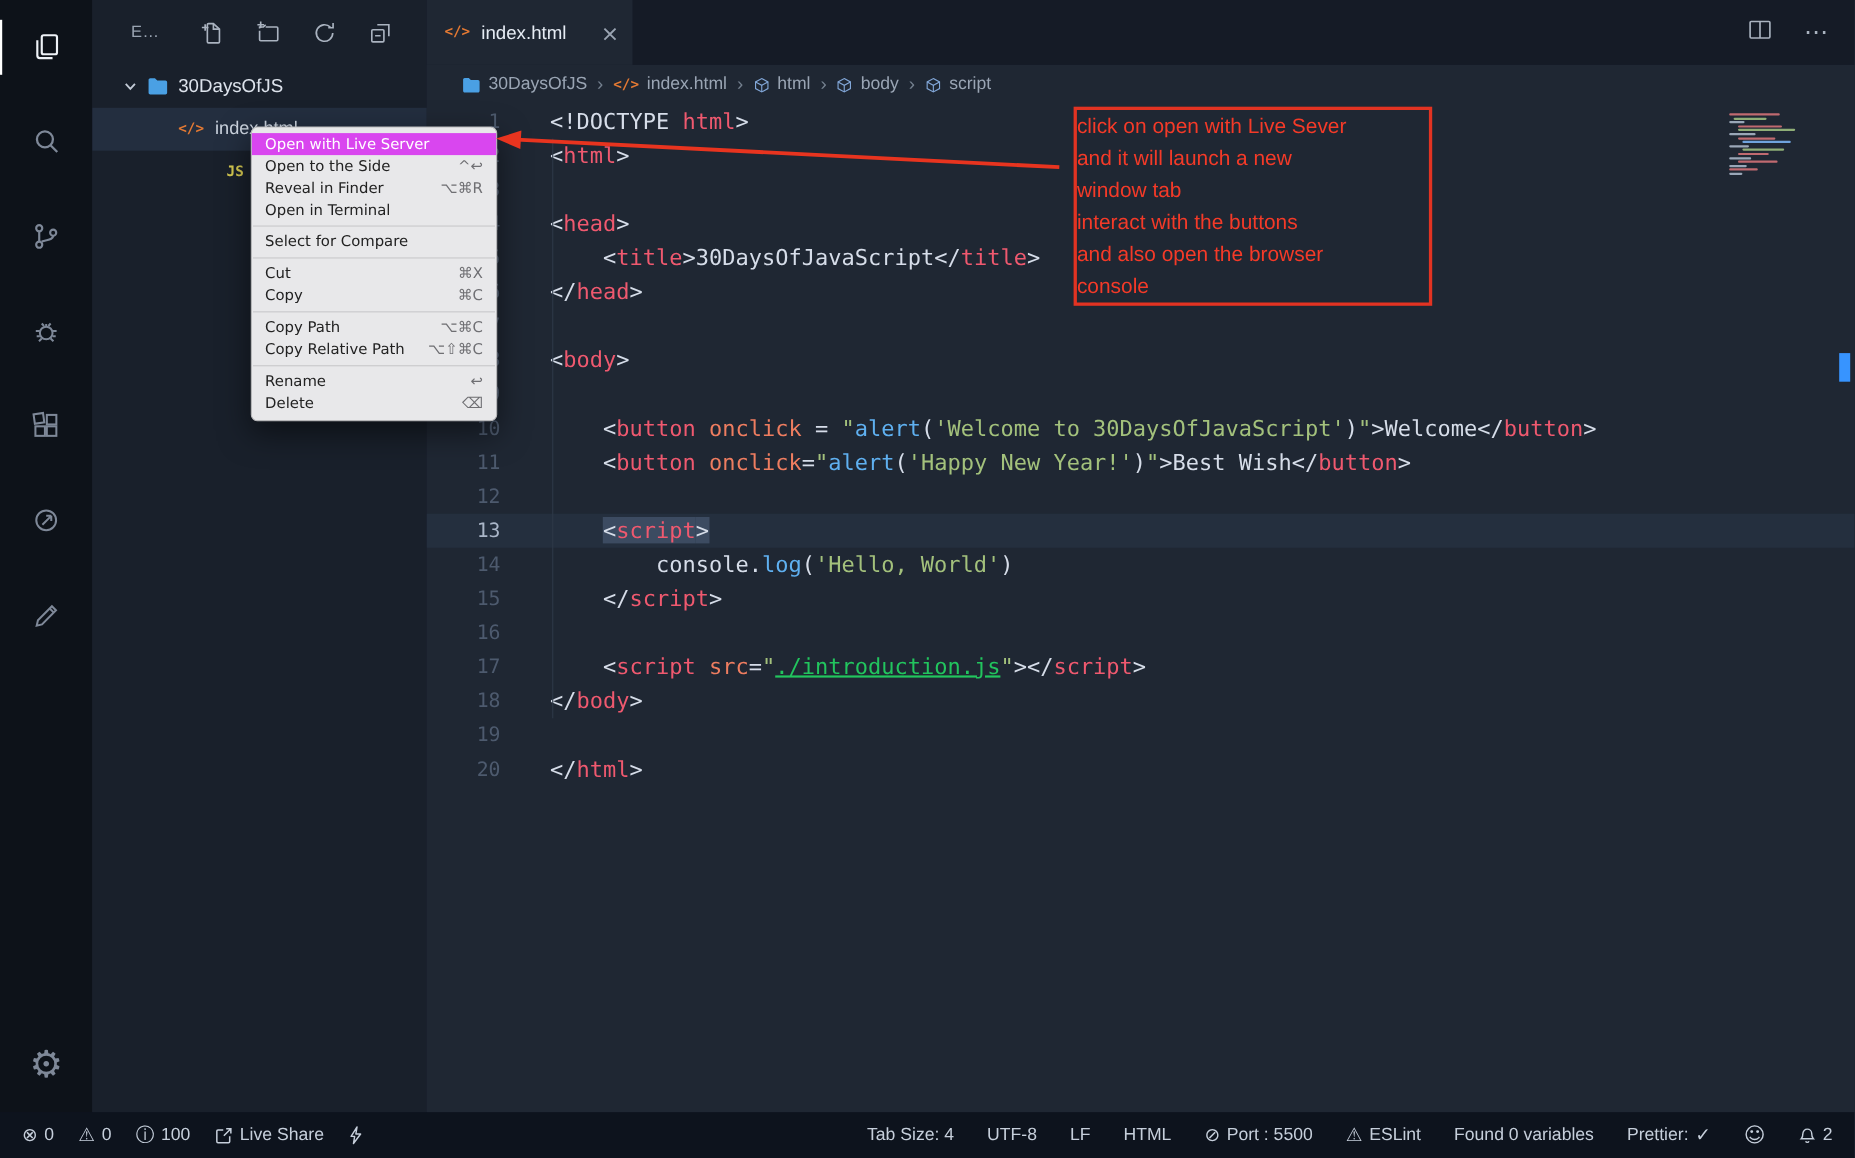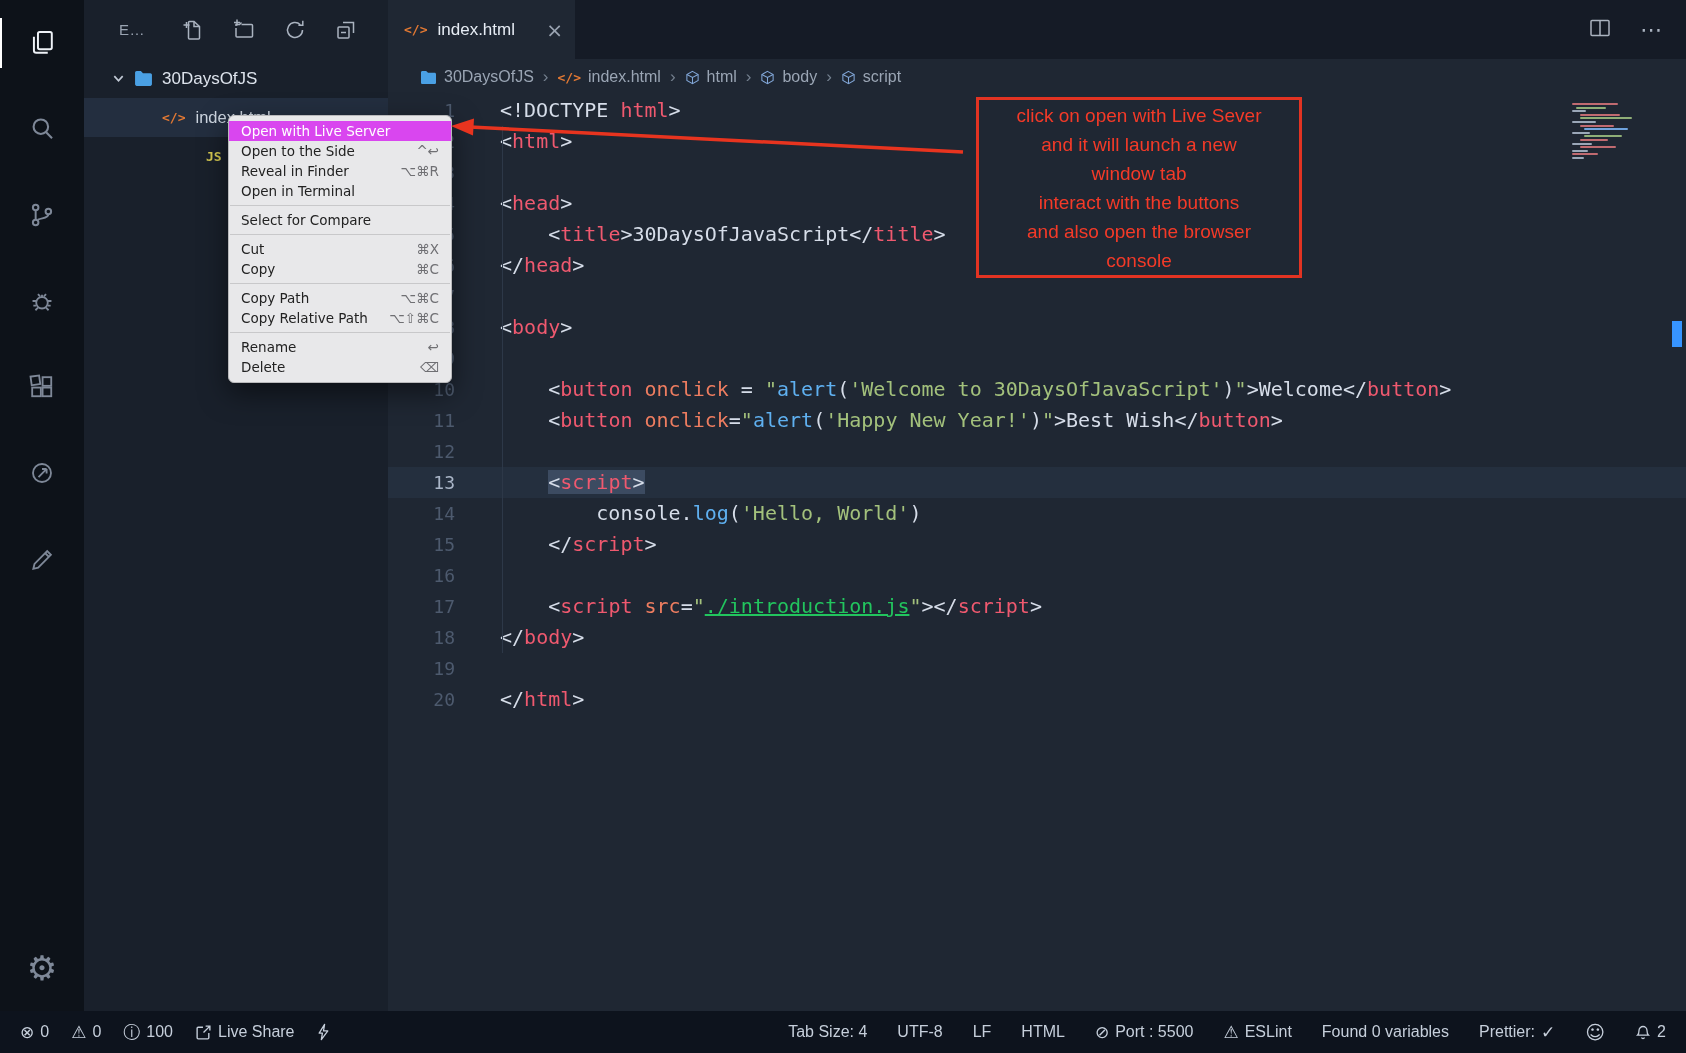--- a/index.html
+++ b/index.html
@@ -71,21 +71,21 @@
 
   
   .context-menu { position:absolute; left:228px; top:115px; width:224px; background:#e8e8ea; border:1px solid #b9b9bb; border-radius:6px; box-shadow:0 10px 28px rgba(0,0,0,.5); padding:5px 0; font-family:"DejaVu Sans",sans-serif; font-size:13.5px; color:#222; z-index:50; }
   .menu-item { display:flex; justify-content:space-between; align-items:center; height:20px; padding:0 12px; cursor:pointer; }
   .menu-item.highlight { background:#d946ef; color:#fff; }
   .menu-item.highlight .menu-shortcut { color:#e8efff; }
   .menu-shortcut { color:#6f6f73; margin-left:12px; }
   .menu-sep { height:1px; background:#c8c8ca; margin:4px 1px; }
 
   
-  .annotation { position:absolute; left:976px; top:97px; width:326px; height:181px; border:3px solid #e23322; color:#f43a28; font-size:19px; line-height:29px; text-align:center; z-index:55; display:flex; flex-direction:column; justify-content:center; }
+  .annotation { position:absolute; left:976px; top:97px; width:326px; height:181px; border:3px solid #e23322; color:#f43a28; font-size:19px; line-height:29px; z-index:55; display:flex; flex-direction:column; justify-content:center; }
   .arrow-overlay { position:absolute; inset:0; width:1686px; height:1053px; z-index:60; pointer-events:none; }
 </style>
 </head>
 <body>
 
 <div class="app">
 
   <aside class="activity-bar">
     <div class="ab-item active">
       <span>

